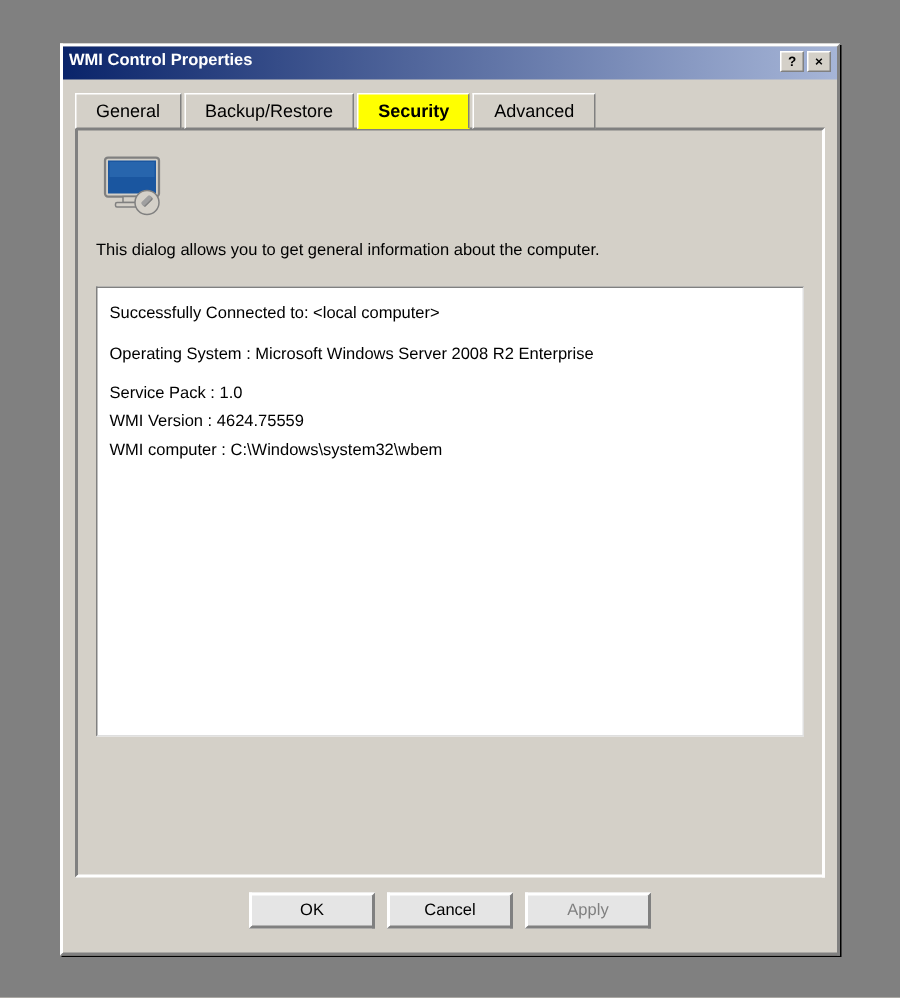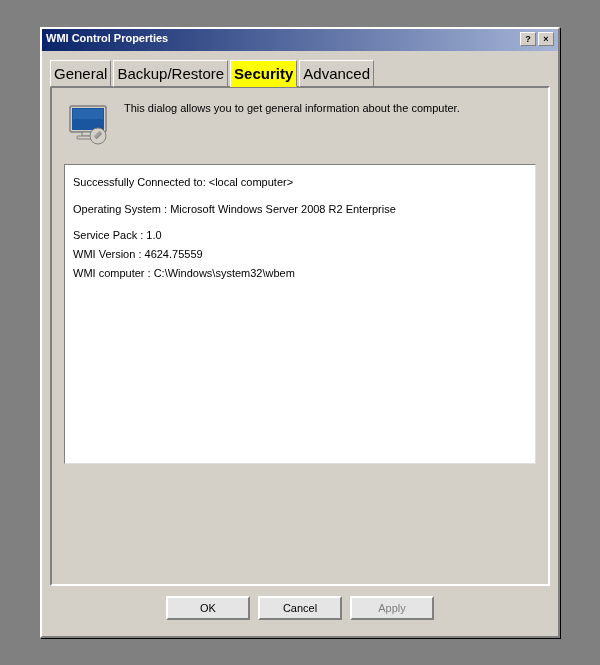--- a/index.html
+++ b/index.html
@@ -63,26 +63,26 @@
     }
 
     .tabs {
       display: flex;
       margin-bottom: 0;
       position: relative;
       bottom: -1px;
     }
 
     .tab {
-      padding: 4px 3px;
+      padding: 4px 13px;
       background: #d4d0c8;
       border: 1px solid;
       border-color: #ffffff #808080 #808080 #ffffff;
       cursor: pointer;
-      font-size: 15px;
+      font-size: 12px;
       margin-right: 2px;
       position: relative;
     }
 
     .tab.active {
       background: #ffff00;
       font-weight: bold;
       z-index: 1;
       border-bottom-color: #ffff00;
     }
@@ -93,20 +93,21 @@
       background: #d4d0c8;
       padding: 12px;
       min-height: 500px;
     }
 
     .info-section {
       display: flex;
       align-items: flex-start;
       gap: 12px;
       margin-bottom: 16px;
+      flex-direction: column;
     }
 
     .computer-icon {
       width: 48px;
       height: 48px;
       flex-shrink: 0;
       position: relative;
     }
 
     .info-text {

